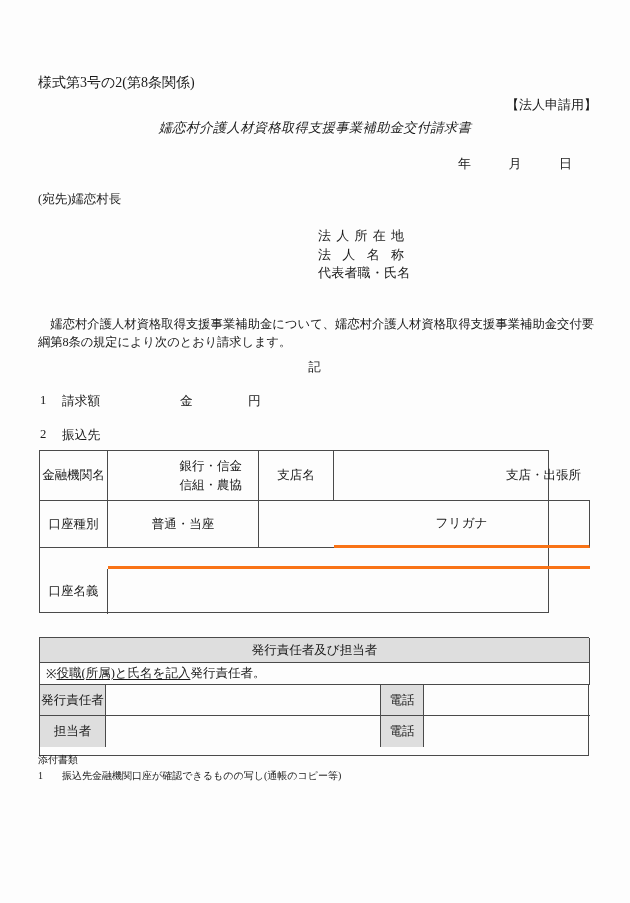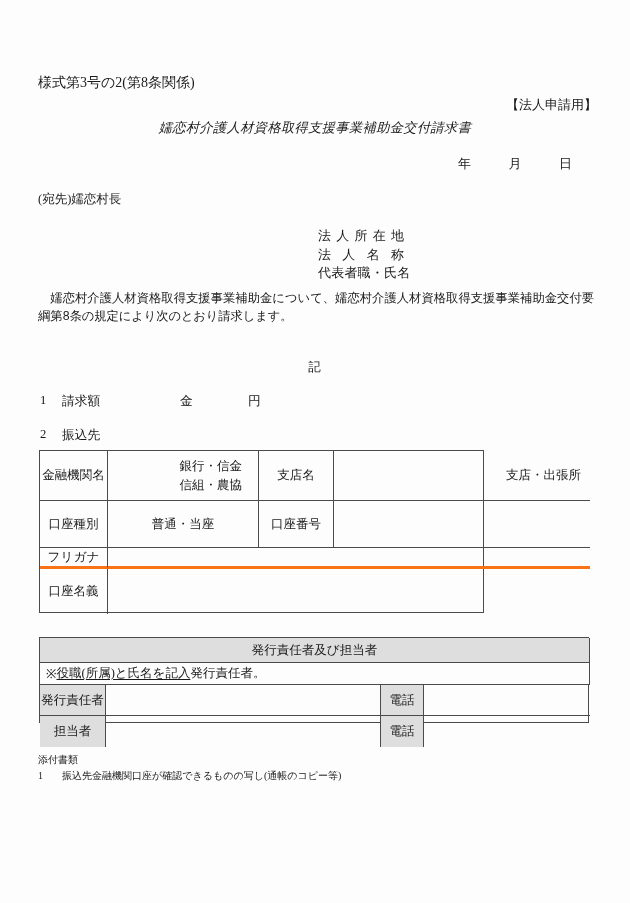--- a/index.html
+++ b/index.html
@@ -30,42 +30,42 @@
   .applicant-block {
     position:absolute; left:318px; top:227px;
     font-size:13px; line-height:18.5px;
   }
   .applicant-block .jline {
     width:86px; text-align:justify; text-align-last:justify;
   }
   .applicant-block .nline { letter-spacing:0.2px; }
 
   .body-par {
-    position:absolute; left:38px; top:291px; width:556px;
+    position:absolute; left:38px; top:316px; width:556px;
     font-size:12.3px; line-height:17.6px;
-    text-align:justify; text-indent:12.3px; letter-spacing:-0.1px;font-family:Liberation Mono, monospace;
+    text-align:justify; text-indent:12.3px; letter-spacing:-0.1px;
   }
   .ki-marker {
     position:absolute; left:0; right:0; top:359px;
     text-align:center; font-size:12.5px; letter-spacing:1px;
   }
 
   .claim-line, .transfer-line { position:absolute; left:0; font-size:12.7px; }
   .claim-line { top:393px; }
   .transfer-line { top:427px; }
   .claim-line span, .transfer-line span { position:absolute; top:0; white-space:nowrap; }
   .pos-no { left:40px; }
   .pos-label { left:62px; }
   .pos-kin { left:180px; }
   .pos-yen { left:248px; }
 
   
   .bank-table {
     position:absolute; left:39px; top:450px;
-    width:445px; height:163px;
+    width:510px; height:163px;
     display:grid;
     grid-template-columns:68px 151px 75px 256px;
     grid-template-rows:50px 47px 21px 45px;
     border:1px solid #4a4a4a;
     font-size:12.5px;
   }
   .bt-cell {
     border-right:1px solid #4a4a4a;
     border-bottom:1px solid #4a4a4a;
     display:flex; align-items:center; justify-content:center;
@@ -82,21 +82,21 @@
   .digits { display:grid; grid-template-columns:repeat(7,1fr); padding:0; }
   .digit-cell { border-left:1px solid #9f9f9f; }
   .digit-cell:first-child { border-left:none; }
   .jlabel { text-align:justify; text-align-last:justify; }
   .jlabel-furi { width:52px; }
   .span-rest { grid-column:2 / 5; }
 
   
   .contact-table {
     position:absolute; left:39px; top:637px;
-    width:550px; height:86px;
+    width:550px; height:119px;
     display:grid;
     grid-template-columns:66px 275px 43px 166px;
     grid-template-rows:25px 22px 31px 31px;
     border:1px solid #4a4a4a;
     font-size:12.5px;
   }
   .ct-cell {
     border-right:1px solid #4a4a4a;
     border-bottom:1px solid #4a4a4a;
     display:flex; align-items:center; justify-content:center;
@@ -158,21 +158,20 @@
     <div class="bt-cell">金融機関名</div>
     <div class="bt-cell bt-two-line">
       <span>銀行・信金</span>
       <span>信組・農協</span>
     </div>
     <div class="bt-cell">支店名</div>
     <div class="bt-cell bt-right last-col">支店・出張所</div>
 
     <div class="bt-cell">口座種別</div>
     <div class="bt-cell">普通・当座</div>
-    <div class="bt-cell">口座番号</div>
     <div class="bt-cell last-col digits">
       <div class="digit-cell"></div>
       <div class="digit-cell"></div>
       <div class="digit-cell"></div>
       <div class="digit-cell"></div>
       <div class="digit-cell"></div>
       <div class="digit-cell"></div>
       <div class="digit-cell"></div>
     </div>
 

